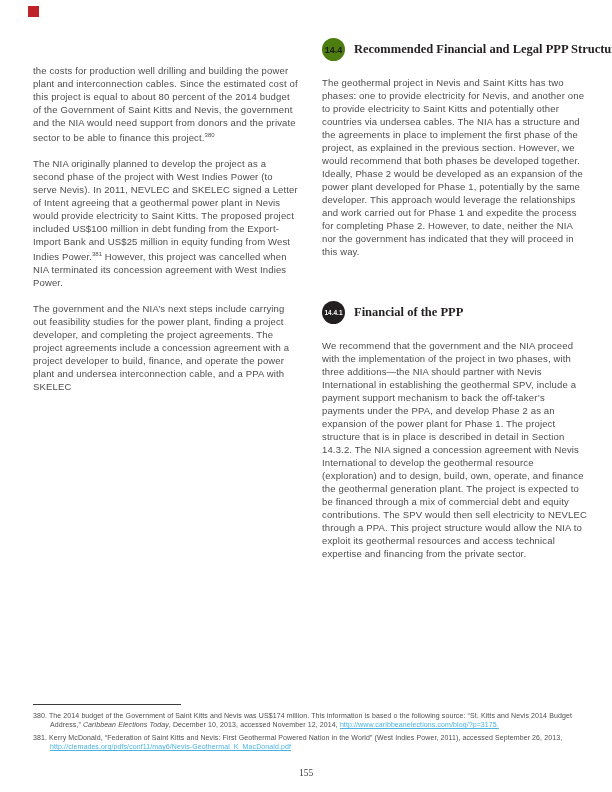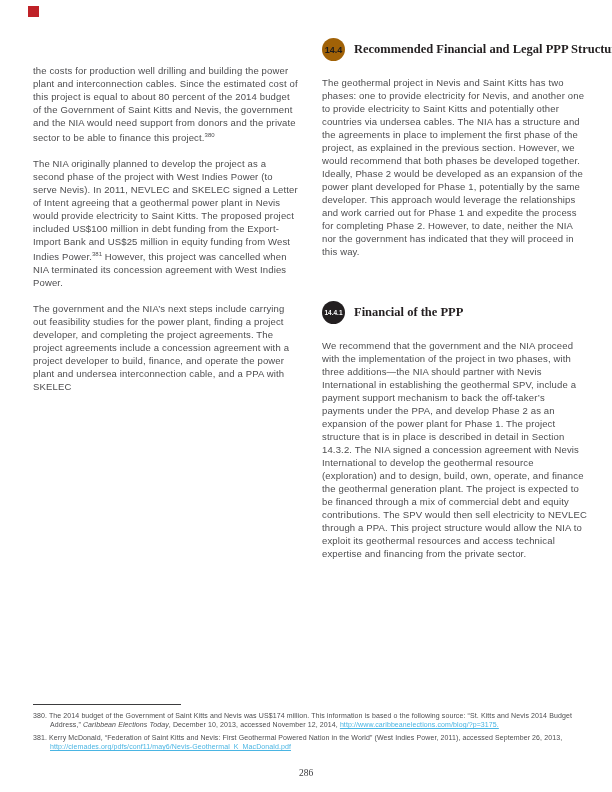--- a/index.html
+++ b/index.html
@@ -22,21 +22,21 @@
   .fn-ref{font-size:6px;vertical-align:super;letter-spacing:0;}
   .left-col{position:absolute;left:33px;top:64px;width:265px;}
   .right-col-sec1{position:absolute;left:322px;top:38px;width:266px;}
   .right-col-sec2{position:absolute;left:322px;top:301px;width:266px;}
   .sec-header{display:flex;align-items:center;gap:9px;margin-bottom:15px;}
   .badge{
     width:23px;height:23px;border-radius:50%;
     display:flex;align-items:center;justify-content:center;
     font-weight:bold;flex:0 0 auto;
   }
-  .badge-green{background:#a16207;color:#1c1a1b;font-size:9px;letter-spacing:0;}
+  .badge-green{background:#4d7c0f;color:#1c1a1b;font-size:9px;letter-spacing:0;}
   .badge-black{background:#231f20;color:#ffffff;font-size:6.5px;letter-spacing:0;}
   .sec-title{
     font-family:"Liberation Serif", serif;
     font-weight:700;font-size:12.5px;color:#231f20;
     white-space:nowrap;
   }
   .footnote-rule{
     position:absolute;left:33px;top:704px;width:148px;height:0;
     border-top:1.2px solid #3c3c3e;
   }
@@ -88,15 +88,15 @@
     </div>
   </div>
 
   <div class="footnote-rule"></div>
 
   <div class="footnotes">
     <p class="footnote"><span class="fn-label">380.</span> <span>The 2014 budget of the Government of Saint Kitts and Nevis was US$174 million. This information is based o the following source: “St. Kitts and Nevis 2014 Budget Address,” </span><span class="fn-italic">Caribbean Elections Today</span><span>, December 10, 2013, accessed November 12, 2014, </span><a class="fn-link">http://www.caribbeanelections.com/blog/?p=3175.</a></p>
     <p class="footnote"><span class="fn-label">381.</span> <span>Kerry McDonald, “Federation of Saint Kitts and Nevis: First Geothermal Powered Nation in the World” (West Indies Power, 2011), accessed September 26, 2013, </span><a class="fn-link">http://ciemades.org/pdfs/conf11/may6/Nevis-Geothermal_K_MacDonald.pdf</a></p>
   </div>
 
-  <div class="page-number">286</div>
+  <div class="page-number">155</div>
 
 </div>
 
 </body></html>

